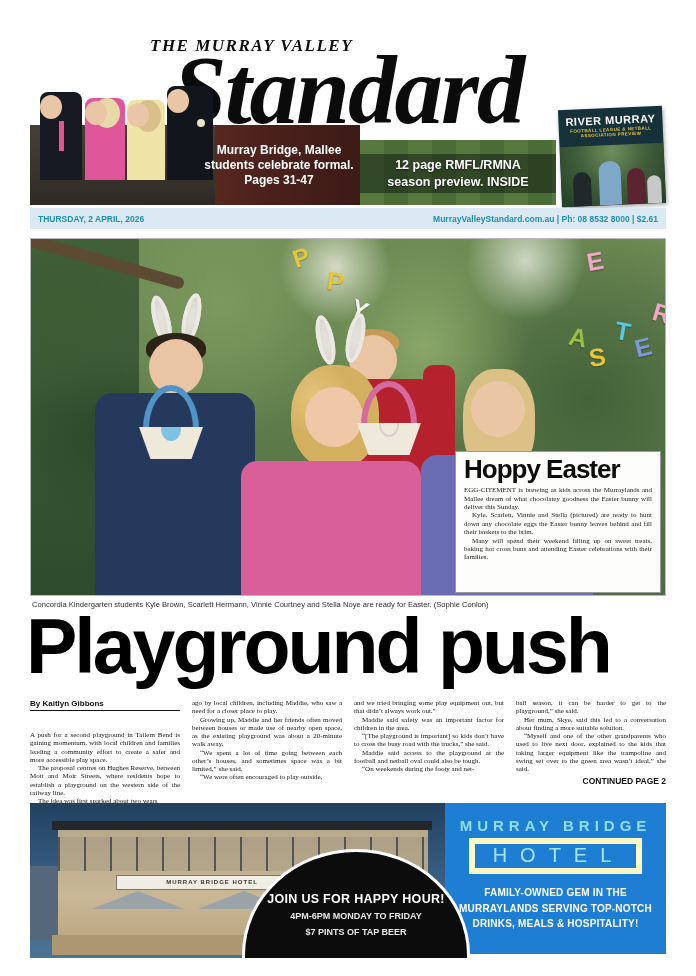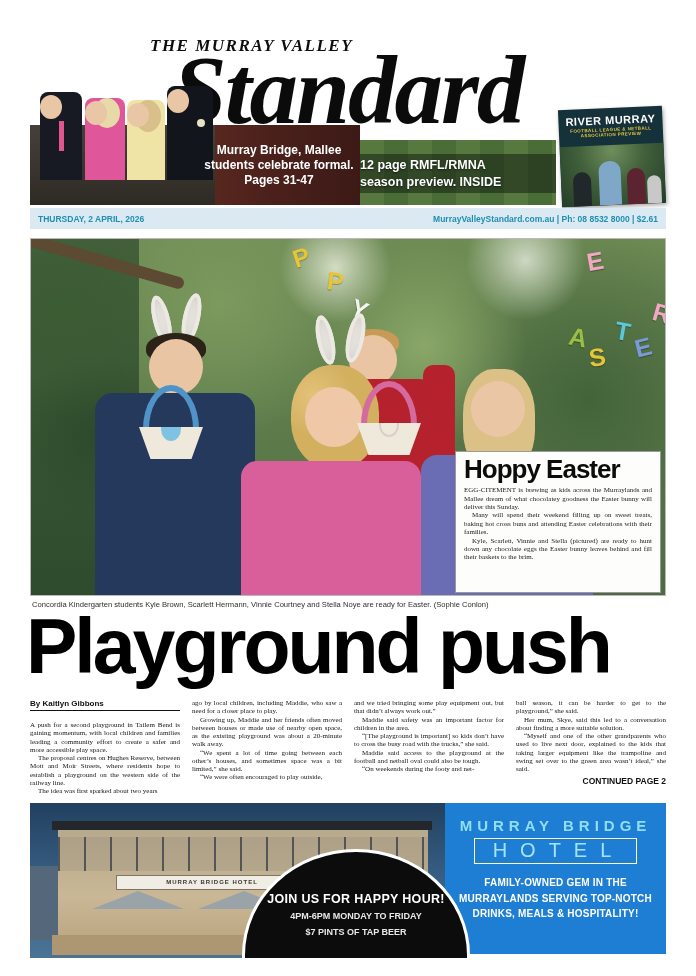--- a/index.html
+++ b/index.html
@@ -28,21 +28,21 @@
   .st2 .body{width:40px;height:82px;background:#df569b;}
   .st3{left:97px;top:-22px;} .st3 .hair{position:absolute;left:8px;top:-3px;width:26px;height:32px;border-radius:50%;background:#d9bf8a;}
   .st3 .body{width:38px;height:80px;background:#efe3a6;}
   .st4{left:137px;top:-36px;} .st4 .body{width:46px;height:94px;background:#13151d;}
   .st4 .flower{position:absolute;right:8px;top:30px;width:8px;height:8px;border-radius:50%;background:#e8e3c2;}
   .formal-text{position:absolute;right:0;top:0;width:150px;height:80px;display:flex;align-items:center;justify-content:center;
         padding:0 6px;text-align:center;color:#fff;font-weight:700;font-size:12px;line-height:1.25;}
   .promo-sport{position:relative;width:196px;height:65px;margin-top:15px;
         background:repeating-linear-gradient(90deg,#57793f 0 24px,#4a6c36 24px 48px);}
   .sport-band{position:absolute;left:0;right:0;top:14px;bottom:12px;background:rgba(22,32,20,.55);
-        display:flex;flex-direction:column;align-items:flex-start;justify-content:center;color:#fff;font-weight:700;font-size:12.5px;line-height:1.3;text-shadow:0 1px 2px rgba(0,0,0,.6);}
+        display:flex;flex-direction:column;align-items:center;justify-content:center;color:#fff;font-weight:700;font-size:12.5px;line-height:1.3;text-shadow:0 1px 2px rgba(0,0,0,.6);}
   .promo-river{position:relative;width:110px;height:80px;}
   .rm-cover{position:absolute;right:2px;top:-17px;width:104px;height:97px;background:#15313a;
         transform:rotate(-2.5deg);box-shadow:1px 2px 4px rgba(0,0,0,.35);overflow:hidden;}
   .rm-title{margin-top:6px;text-align:center;color:#fff;font-weight:800;font-size:11px;letter-spacing:.5px;}
   .rm-sub{text-align:center;color:#e6c73e;font-weight:700;font-size:4.5px;letter-spacing:.4px;margin-top:1px;}
   .rm-stadium{position:absolute;left:0;right:0;bottom:0;height:60px;
         background:radial-gradient(ellipse at 50% 10%,#6f8e5c 0%,#41603b 45%,#233d28 100%);}
   .rm-player{position:absolute;bottom:0;border-radius:10px 10px 0 0;}
   .rm-p1{left:12px;width:18px;height:34px;background:#20282b;}
   .rm-p2{left:38px;width:22px;height:44px;background:#7fa8c8;}
@@ -123,21 +123,21 @@
   .easter-box p.ind{text-indent:8px;}
 
   
   .caption{position:absolute;top:600px;left:32px;width:632px;font-size:7.6px;color:#2e2e2e;}
   .headline{position:absolute;top:606px;left:26px;width:648px;margin:0;font-weight:800;font-size:77px;
         letter-spacing:-3px;line-height:1.04;color:#000;white-space:nowrap;}
 
   
   .article{position:absolute;top:699px;left:30px;width:636px;height:104px;display:flex;gap:12px;overflow:hidden;}
   .col{width:150px;}
-  .byline{font-weight:700;font-size:8px;border-bottom:1.5px solid #111;padding-bottom:2px;margin-bottom:10px;}
+  .byline{font-weight:700;font-size:8px;border-bottom:1.5px solid #111;padding-bottom:2px;margin-bottom:20px;}
   .col p{margin:0;font-family:"Liberation Serif",serif;font-size:7px;line-height:1.18;text-align:justify;color:#141414;}
   .col p.ind{text-indent:8px;}
   .continued{margin-top:3px;text-align:right;font-weight:800;font-size:8.5px;font-family:"Liberation Sans",sans-serif;}
 
   
   .ad{position:absolute;top:803px;left:30px;width:636px;height:155px;display:flex;overflow:hidden;}
   .ad-photo{position:relative;width:415px;height:155px;background:linear-gradient(180deg,#22405f 0%,#3a6389 55%,#4a7396 100%);}
   .bldg-left{position:absolute;left:0;bottom:18px;width:42px;height:74px;background:#55677a;}
   .bldg{position:absolute;left:28px;top:26px;width:370px;height:112px;background:linear-gradient(180deg,#b7a98d 0%,#c9b795 60%,#bda783 100%);}
   .bldg .roof{position:absolute;left:-6px;top:-8px;right:-4px;height:9px;background:#23272c;}
@@ -149,21 +149,21 @@
         clip-path:polygon(0 100%,50% 0,100% 100%);}
   .bldg .awn1{left:34px;} .bldg .awn2{left:140px;}
   .bldg .base{position:absolute;left:-6px;right:-4px;bottom:-14px;height:20px;background:#ad9672;}
   .hh-circle{position:absolute;left:212px;top:46px;width:228px;height:212px;border-radius:50%;
         background:#0c0c0c;border:3px solid #fff;z-index:5;text-align:center;color:#fff;box-sizing:border-box;}
   .hh-l1{margin-top:40px;font-weight:800;font-size:12.5px;letter-spacing:.3px;}
   .hh-l2{margin-top:5px;font-weight:700;font-size:9px;color:#e8e8e8;}
   .hh-l3{margin-top:6px;font-weight:700;font-size:9px;color:#e8e8e8;}
   .ad-hotel{position:relative;width:221px;height:151px;text-align:center;box-sizing:border-box;padding-top:14px;}
   .hotel-name1{font-weight:800;font-size:15px;letter-spacing:5px;color:#8fdef2;}
-  .hotel-name2{display:inline-block;margin-top:4px;border:1px solid #fef9c3;padding:0 12px 1px 18px;
+  .hotel-name2{display:inline-block;margin-top:4px;border:6px solid #fef9c3;padding:0 12px 1px 18px;
         font-size:20px;letter-spacing:13px;color:#a5e4f5;font-weight:400;}
   .hotel-tag{margin:11px 12px 0;color:#fff;font-weight:800;font-size:10px;line-height:1.55;letter-spacing:.2px;}
 </style>
 </head>
 <body>
 
 <div class="page">
 
   <header class="masthead">
     <div class="kicker">THE MURRAY VALLEY</div>
@@ -279,22 +279,22 @@
         <div class="handle"></div>
         <div class="cup">
             <div class="egg"></div>
           </div>
       </div>
     </div>
 
     <div class="easter-box">
       <div class="easter-title">Hoppy Easter</div>
       <p>EGG-CITEMENT is brewing as kids across the Murraylands and Mallee dream of what chocolatey goodness the Easter bunny will deliver this Sunday.</p>
+      <p class="ind">Kyle, Scarlett, Vinnie and Stella (pictured) are ready to hunt down any chocolate eggs the Easter bunny leaves behind and fill their baskets to the brim.</p>
       <p class="ind">Many will spend their weekend filling up on sweet treats, baking hot cross buns and attending Easter celebrations with their families.</p>
-      <p class="ind">Kyle, Scarlett, Vinnie and Stella (pictured) are ready to hunt down any chocolate eggs the Easter bunny leaves behind and fill their baskets to the brim.</p>
     </div>
   </figure>
 
   <div class="caption">Concordia Kindergarten students Kyle Brown, Scarlett Hermann, Vinnie Courtney and Stella Noye are ready for Easter. (Sophie Conlon)</div>
 
   <h1 class="headline">Playground push</h1>
 
   <div class="article">
     <div class="col">
       <div class="byline">By Kaitlyn Gibbons</div>

